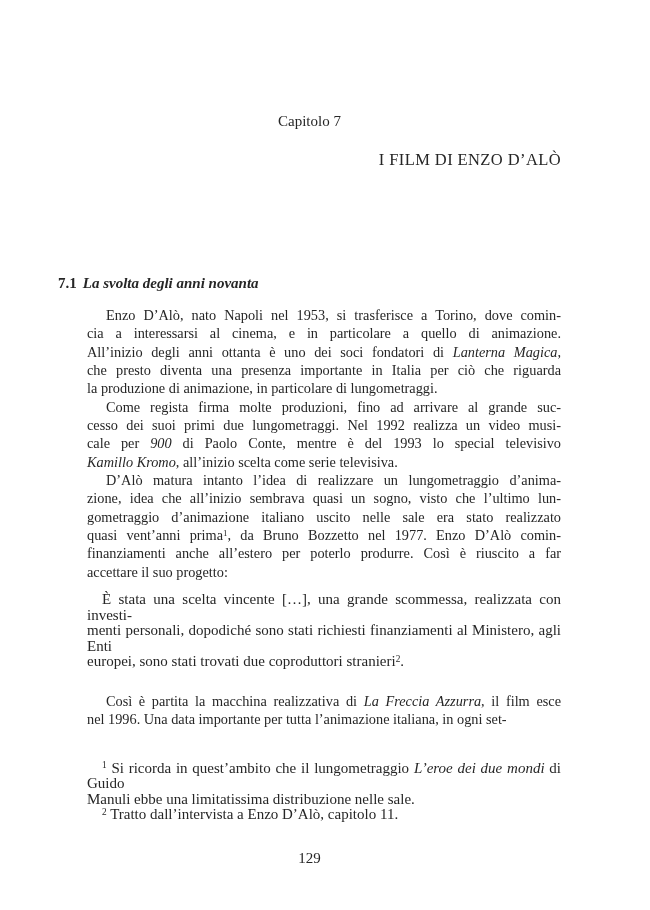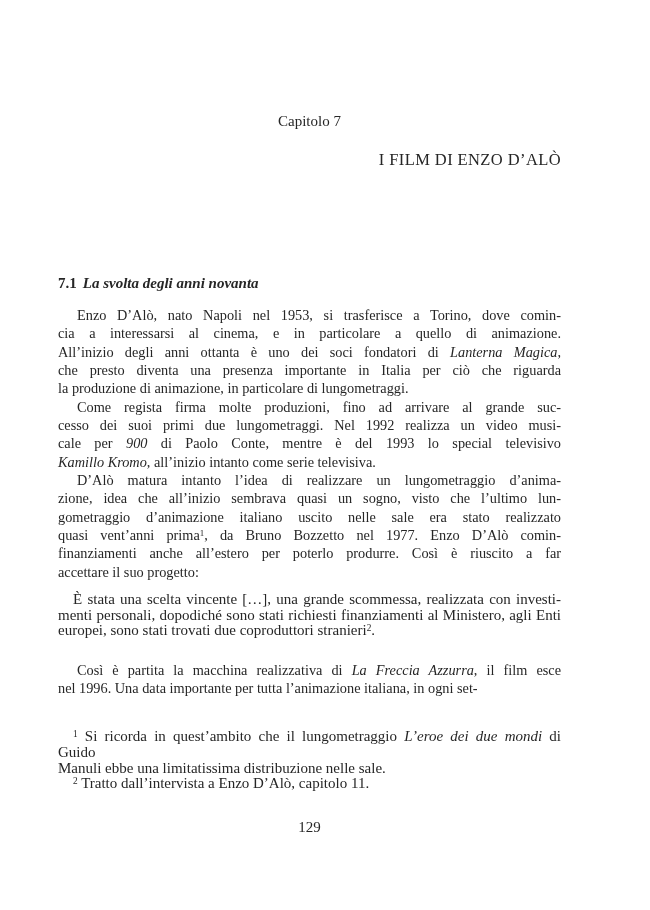--- a/index.html
+++ b/index.html
@@ -33,21 +33,21 @@
   }
   .section-heading {
     margin-top: 104px;
     font-size: 15px;
     line-height: 19px;
     font-weight: bold;
   }
   .section-heading .num { margin-right: 6px; }
   .it { font-style: italic; }
   .body-text { margin-top: 13px; }
-  .line { text-align: left; white-space: normal; }
+  .line { text-align: left; white-space: normal; margin-left: 29px; }
   .line.full { text-align: justify; text-align-last: justify; }
   .body-para .line {
     font-size: 14.3px;
     line-height: 18.33px;
   }
   .body-para .line.first { text-indent: 19px; }
   .quote { margin: 11px 0 22px 0; }
   .quote .line, .footnote .line {
     font-size: 15px;
     line-height: 15.6px;
@@ -83,21 +83,21 @@
           <div class="line full first"><span>Enzo D’Alò, nato Napoli nel 1953, si trasferisce a Torino, dove comin-</span></div>
           <div class="line full"><span>cia a interessarsi al cinema, e in particolare a quello di animazione.</span></div>
           <div class="line full"><span>All’inizio degli anni ottanta è uno dei soci fondatori di </span><span class="it">Lanterna Magica</span><span>,</span></div>
           <div class="line full"><span>che presto diventa una presenza importante in Italia per ciò che riguarda</span></div>
           <div class="line"><span>la produzione di animazione, in particolare di lungometraggi.</span></div>
         </div>
         <div class="para body-para">
           <div class="line full first"><span>Come regista firma molte produzioni, fino ad arrivare al grande suc-</span></div>
           <div class="line full"><span>cesso dei suoi primi due lungometraggi. Nel 1992 realizza un video musi-</span></div>
           <div class="line full"><span>cale per </span><span class="it">900</span><span> di Paolo Conte, mentre è del 1993 lo special televisivo</span></div>
-          <div class="line"><span class="it">Kamillo Kromo</span><span>, all’inizio intanto come serie televisiva.</span></div>
+          <div class="line"><span class="it">Kamillo Kromo</span><span>, all’inizio scelta come serie televisiva.</span></div>
         </div>
         <div class="para body-para">
           <div class="line full first"><span>D’Alò matura intanto l’idea di realizzare un lungometraggio d’anima-</span></div>
           <div class="line full"><span>zione, idea che all’inizio sembrava quasi un sogno, visto che l’ultimo lun-</span></div>
           <div class="line full"><span>gometraggio d’animazione italiano uscito nelle sale era stato realizzato</span></div>
           <div class="line full"><span>quasi vent’anni prima</span><sup>1</sup><span>, da Bruno Bozzetto nel 1977. Enzo D’Alò comin-</span></div>
           <div class="line full"><span>finanziamenti anche all’estero per poterlo produrre. Così è riuscito a far</span></div>
           <div class="line"><span>accettare il suo progetto:</span></div>
         </div>
         <div class="para quote">

